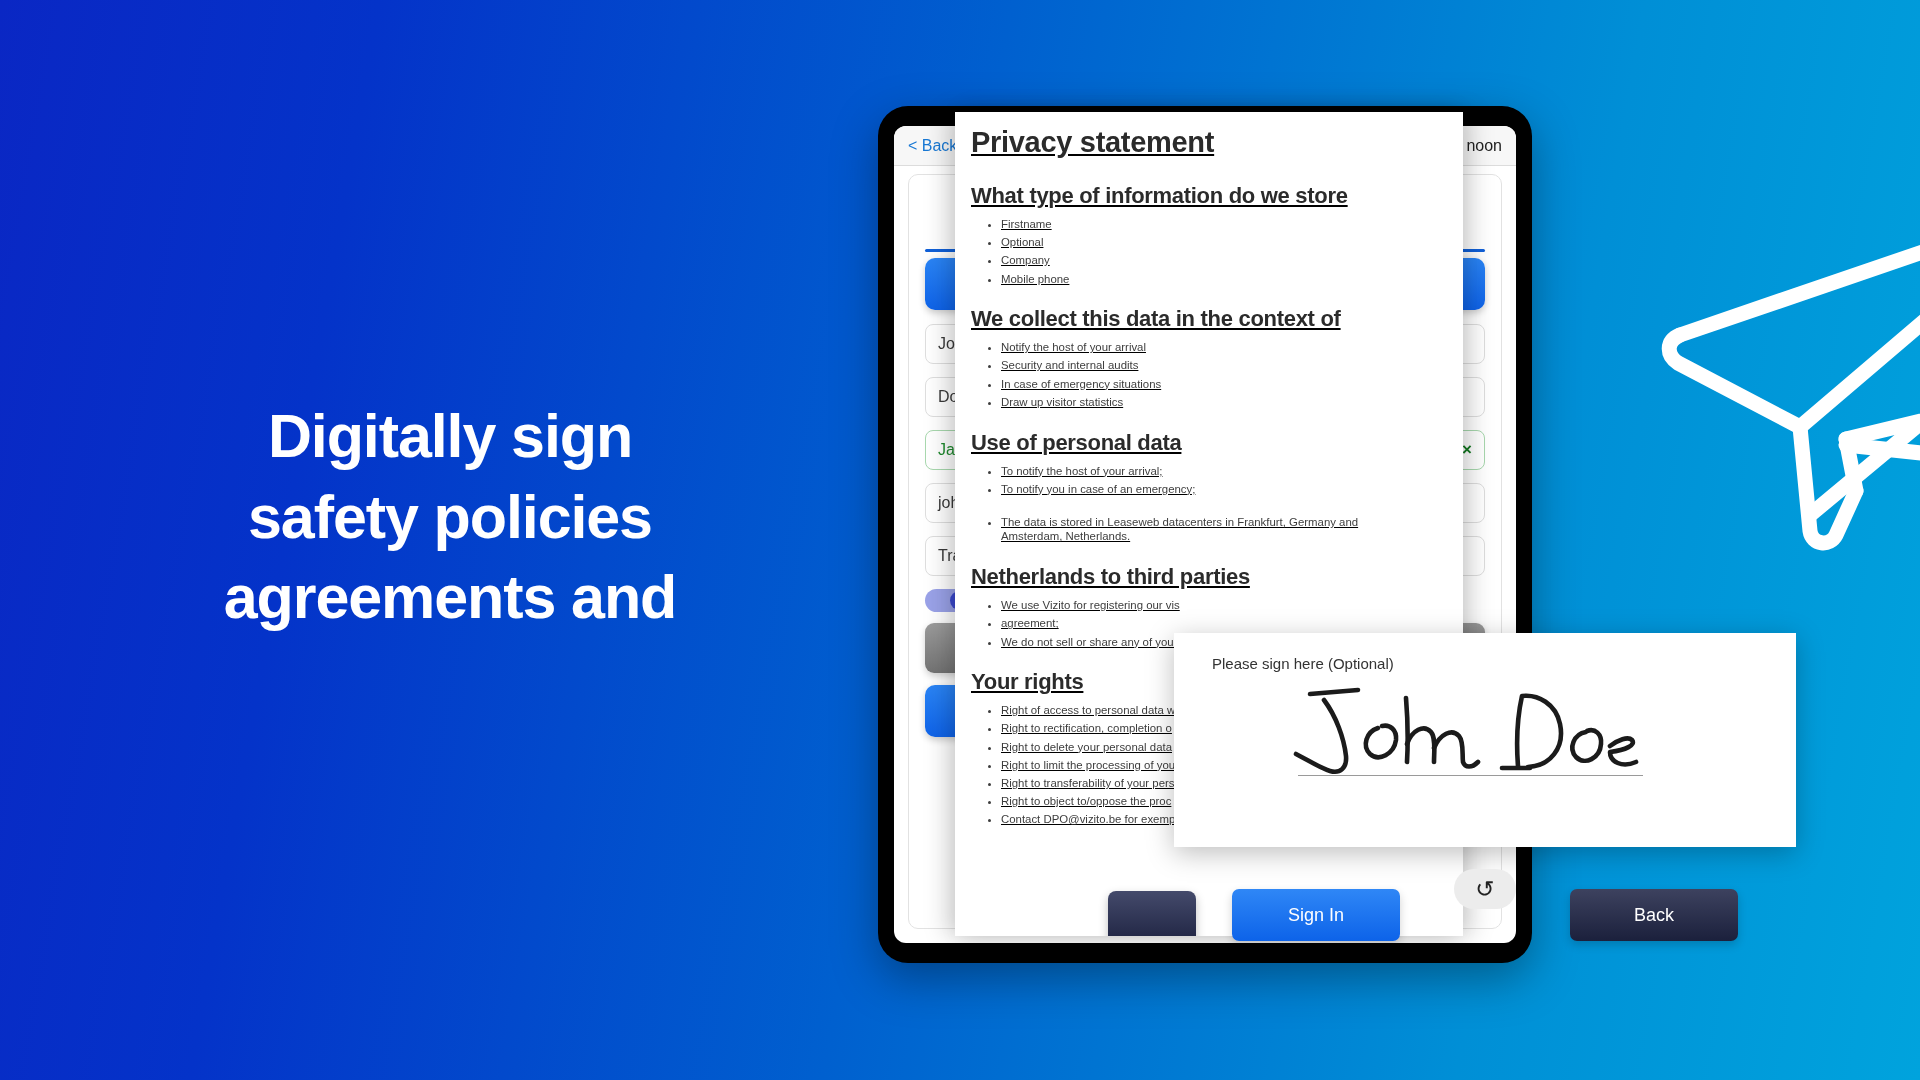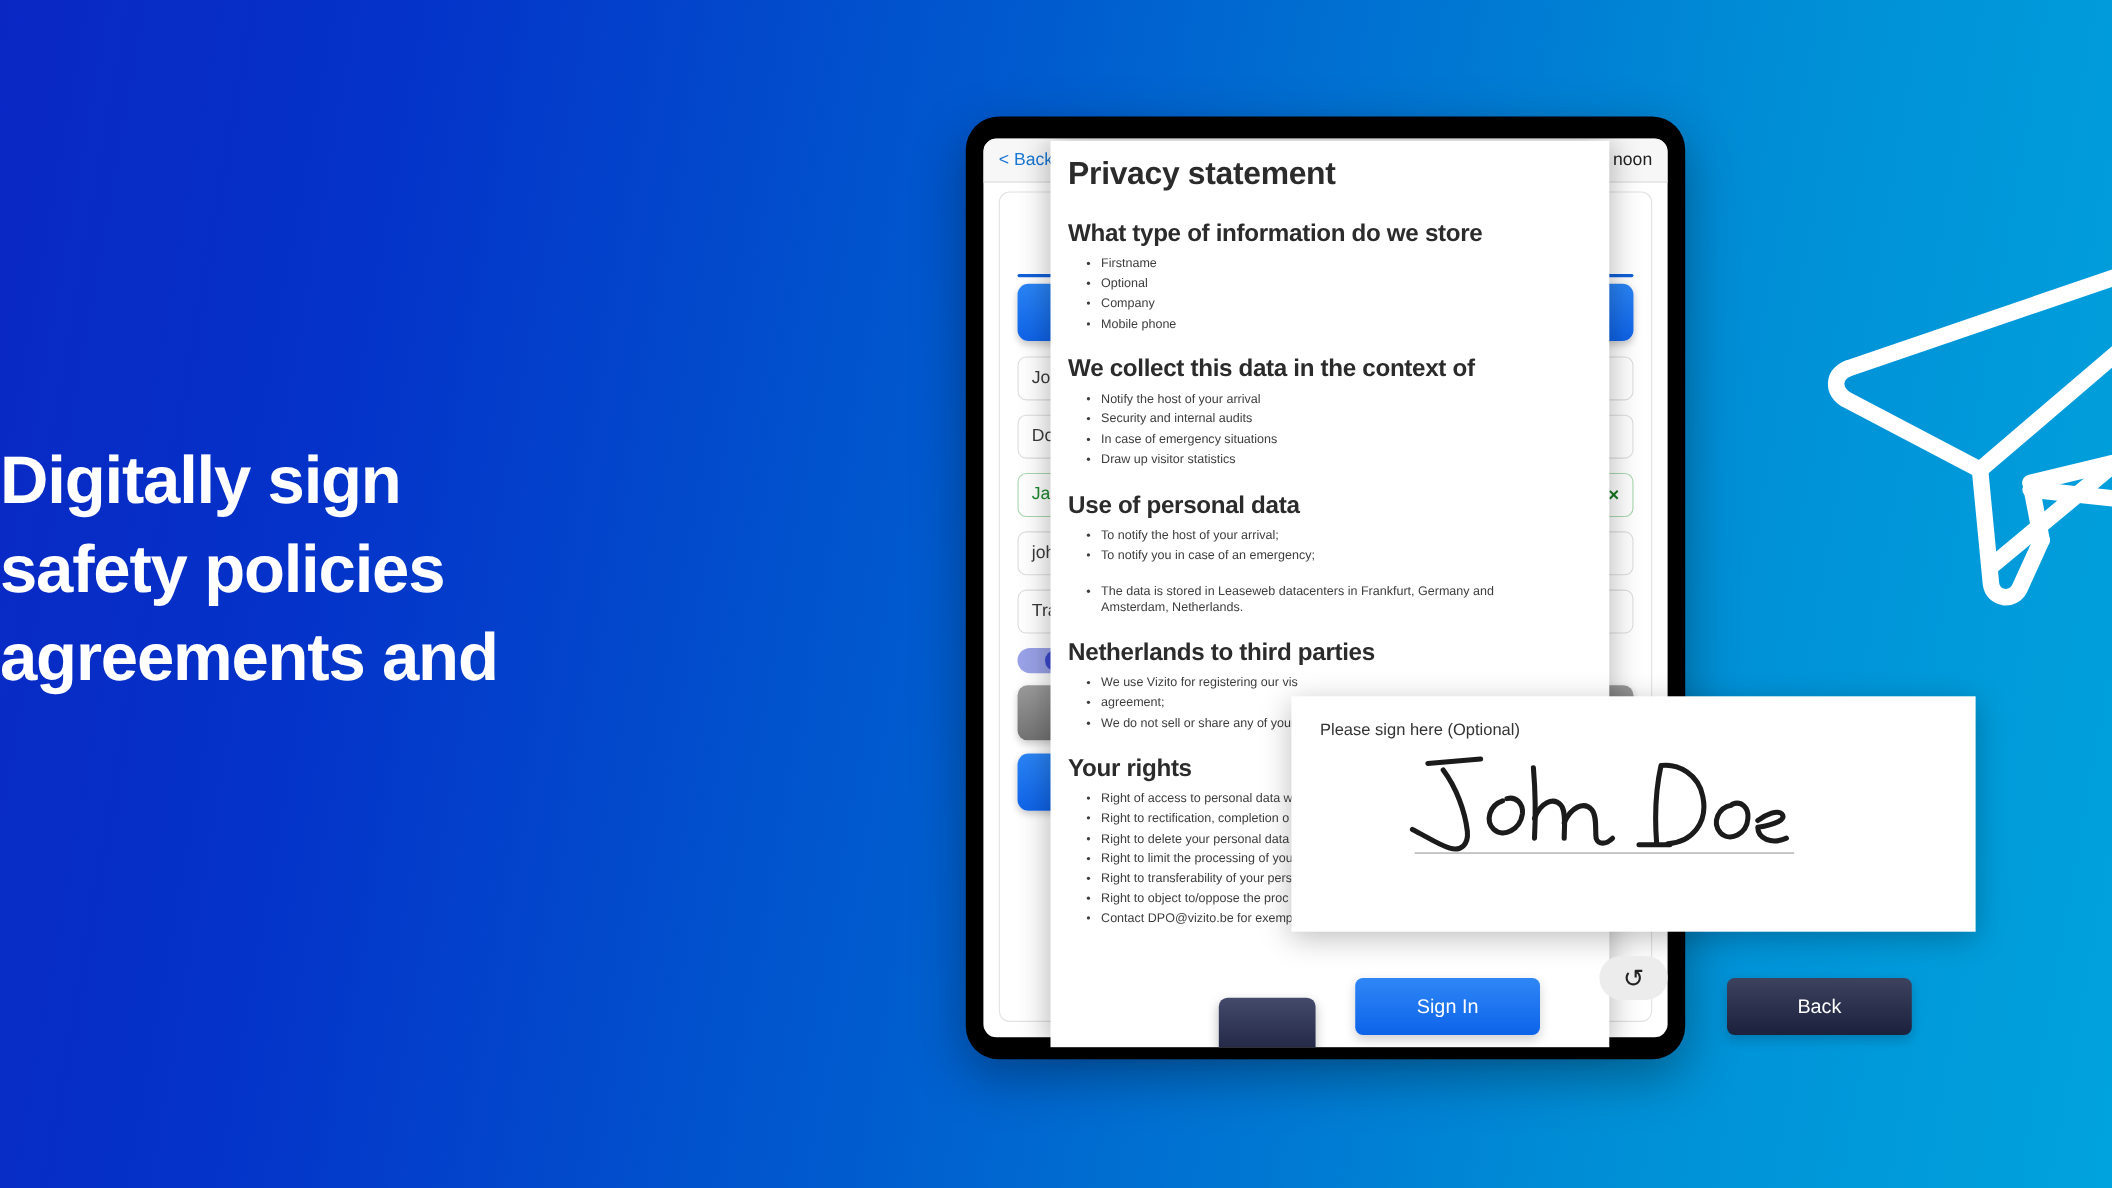--- a/index.html
+++ b/index.html
@@ -10,21 +10,21 @@
     position:relative;
   }
 
   
   #plane { position:absolute; left:1660px; top:215px; width:420px; height:340px; overflow:hidden; pointer-events:none; }
   #plane svg { display:block; }
 
   
   #headline {
     position:absolute; left:0; top:396px; width:900px;
-    text-align:left; color:#fff;
+    text-align:center; color:#fff;
     font-size:61px; font-weight:bold; line-height:1.32;
     letter-spacing:-1.1px;
   }
   #headline div { white-space:nowrap; }
 
   
   #tablet {
     position:absolute; left:878px; top:106px; width:654px; height:857px;
     background:#000; border-radius:30px; padding:20px 16px;
     box-shadow:0 16px 46px rgba(0,0,0,.34);
@@ -68,41 +68,42 @@
   }
   .toggle i { position:absolute; right:2px; top:2px; width:19px; height:19px; border-radius:50%; background:#3b49cf; }
   .greybtn {
     height:50px; border-radius:9px; margin-bottom:12px;
     background:linear-gradient(180deg,#9b9b9b,#737373);
     box-shadow:0 3px 7px rgba(0,0,0,.18);
   }
 
   
   #privacy {
-    position:absolute; left:955px; top:128px; width:508px; height:824px;
+    position:absolute; left:955px; top:112px; width:508px; height:824px;
     background:#fff; overflow:hidden;
     box-shadow:-9px 0 22px rgba(0,0,0,.17), 9px 0 22px rgba(0,0,0,.17);
     padding:14px 24px 0 16px;
+    text-decoration:underline;
   }
   #privacy h1 { font-size:29px; color:#2b2b2b; font-weight:bold; letter-spacing:-.3px; margin-bottom:24px; }
   #privacy h2 { font-size:22px; color:#2b2b2b; font-weight:bold; letter-spacing:-.3px; margin-bottom:9px; }
   #privacy ul { margin:0 0 20px 30px; }
   #privacy li { font-size:11.4px; color:#3d3d3d; line-height:1.2; margin-bottom:4.5px; white-space:nowrap; }
   #privacy li.wrap { white-space:normal; max-width:400px; line-height:1.22; }
   #darkbtn {
     position:absolute; left:153px; bottom:-10px; width:88px; height:55px; border-radius:8px;
     background:linear-gradient(180deg,#444a6b,#1d2240);
     box-shadow:0 4px 10px rgba(0,0,0,.25);
   }
 
   
   #sigpanel {
     position:absolute; left:1174px; top:633px; width:622px; height:214px;
     background:#fff; box-shadow:0 6px 26px rgba(0,0,0,.26);
-    padding:22px 26px 0;
+    padding:22px 38px 0;
   }
   #siglabel { font-size:15px; color:#333; }
   #sigarea { position:relative; height:120px; }
   #sigarea svg { position:absolute; left:54px; top:10px; }
   #sigline { position:absolute; left:86px; bottom:16px; width:345px; height:1.4px; background:#9a9a9a; }
   #sigbtns {
     position:absolute; left:0; bottom:-128px; width:622px; height:120px;
     display:flex; align-items:center; justify-content:center; gap:54px;
   }
   .sbtn {

